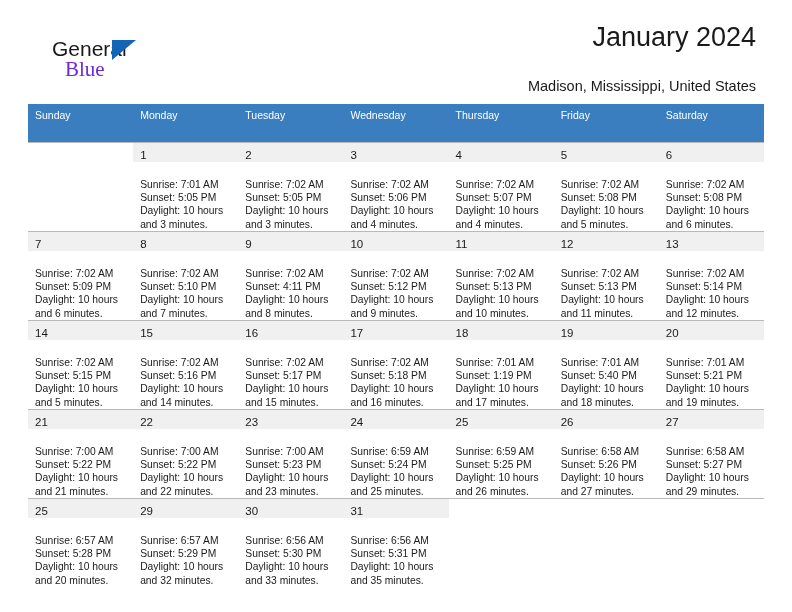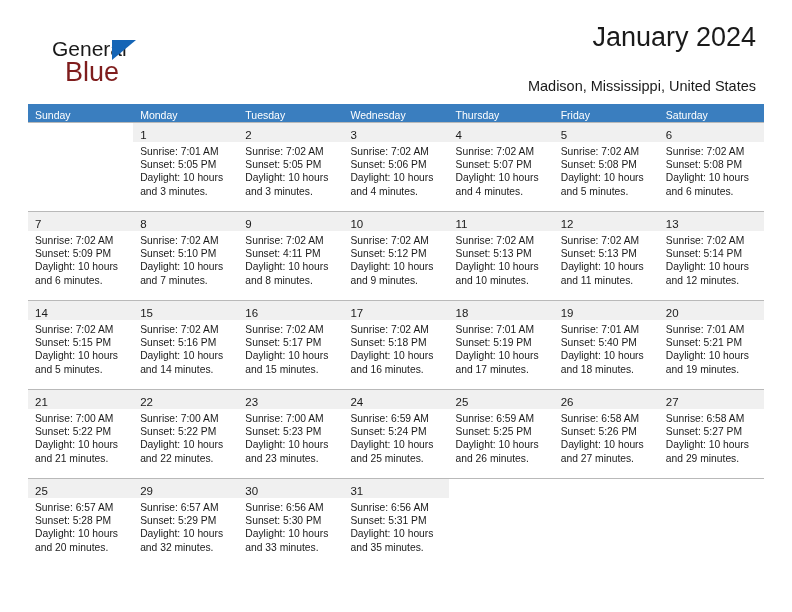--- a/index.html
+++ b/index.html
@@ -51,23 +51,23 @@
     top: 3px;
     width: 0;
     height: 0;
     border-left: 24px solid #1565b6;
     border-bottom: 20px solid transparent;
   }
   .logo-blue {
     position: absolute;
     left: 29px;
     top: 20px;
-    font-size: 27px;
-    color: #7f1d1d;
-    font-family: Liberation Sans, sans-serif;
+    font-size: 21px;
+    color: #6d28d9;
+    font-family: Liberation Serif, serif;
   }
   .title {
     position: absolute;
     right: 36px;
     top: 22px;
     font-size: 27px;
     color: #1a1a1a;
     text-align: right;
     white-space: nowrap;
   }
@@ -89,21 +89,21 @@
     width: 736px;
     border-collapse: collapse;
     table-layout: fixed;
   }
   .calendar th {
     background: #3a7ebf;
     color: #ffffff;
     font-size: 10.5px;
     font-weight: normal;
     text-align: left;
-    padding: 5px 0 1px 7px;
+    padding: 5px 0 21px 7px;
     height: 11px;
     border: none;
   }
   .calendar td {
     vertical-align: top;
     padding: 0;
     border: none;
     width: 105.14px;
     height: 89px;
   }
@@ -122,21 +122,21 @@
     background: #f0f0f0;
     box-sizing: border-box;
     padding: 2px 0 0 7px;
   }
   .daynum {
     font-size: 11.5px;
     color: #1a1a1a;
     line-height: 15px;
   }
   .cell-body {
-    padding: 3px 4px 0 7px;
+    padding: 16px 4px 0 7px;
   }
   .cell-line {
     font-size: 10.3px;
     line-height: 13.2px;
     color: #1a1a1a;
     white-space: nowrap;
   }
 </style>
 </head>
 <body>
@@ -364,21 +364,21 @@
                 <div class="cell-line">Daylight: 10 hours</div>
                 <div class="cell-line">and 16 minutes.</div>
               </div>
             </div>
           </td>
           <td>
             <div class="cell">
               <div class="daynum-bar"><span class="daynum">18</span></div>
               <div class="cell-body">
                 <div class="cell-line">Sunrise: 7:01 AM</div>
-                <div class="cell-line">Sunset: 5:19 PM</div>
+                <div class="cell-line">Sunset: 1:19 PM</div>
                 <div class="cell-line">Daylight: 10 hours</div>
                 <div class="cell-line">and 17 minutes.</div>
               </div>
             </div>
           </td>
           <td>
             <div class="cell">
               <div class="daynum-bar"><span class="daynum">19</span></div>
               <div class="cell-body">
                 <div class="cell-line">Sunrise: 7:01 AM</div>

